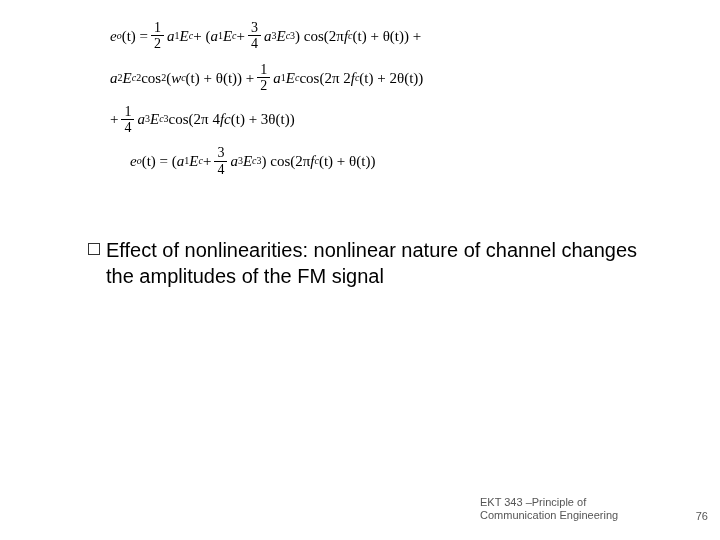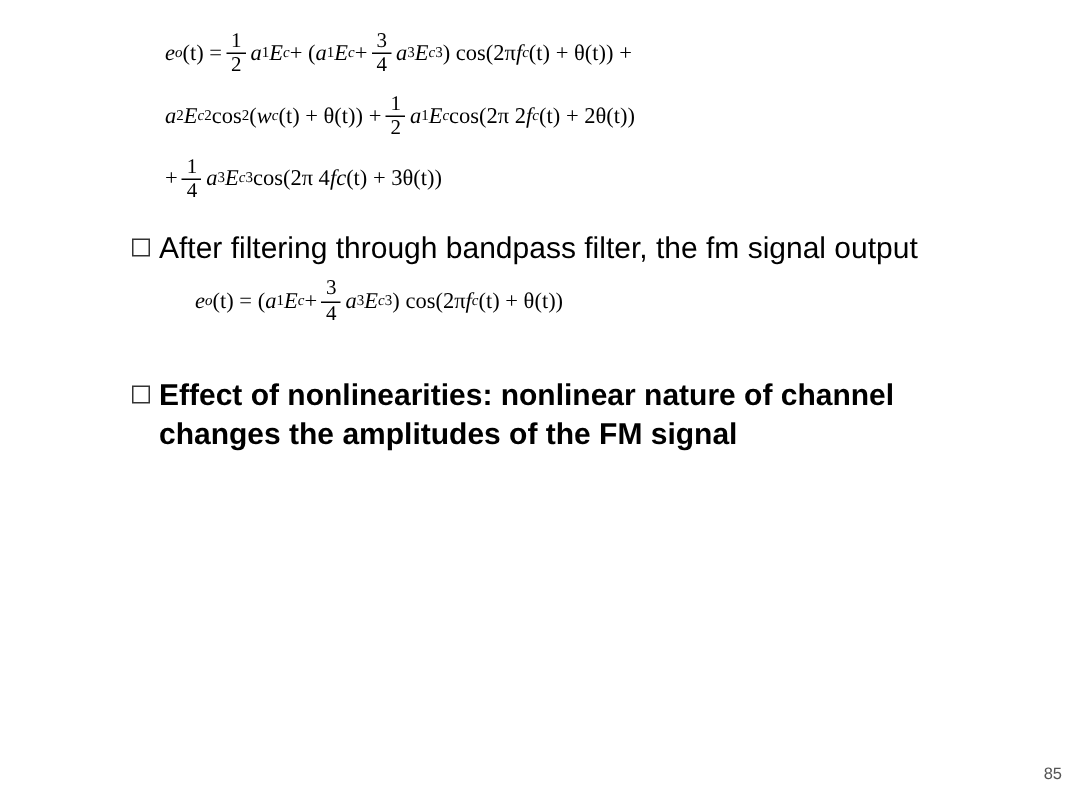--- a/index.html
+++ b/index.html
@@ -149,24 +149,20 @@
         <span class="subn">3</span>
       <span class="it">E</span>
         <span class="sub">c</span>
         <span class="sup">3</span>
       <span> cos(2π 4</span>
       <span class="it">fc</span>
       <span>(t) + 3θ(t))</span>
     </div>
   </div>
 
-  <div class="bullet-row">
-    <div class="bullet-box"></div>
-    <div class="bullet-text">After filtering through bandpass filter, the fm signal output</div>
-  </div>
 
   <div class="eq-block eq2">
     <div class="eq-line">
       <span class="it">e</span>
         <span class="sub">o</span>
       <span>(t) = (</span>
       <span class="it">a</span>
         <span class="subn">1</span>
       <span class="it">E</span>
         <span class="sub">c</span>
@@ -180,19 +176,20 @@
       <span class="it">E</span>
         <span class="sub">c</span>
         <span class="sup">3</span>
       <span>) cos(2π</span>
       <span class="it">f</span>
         <span class="sub">c</span>
       <span>(t) + θ(t))</span>
     </div>
   </div>
 
-  <div class="bullet-row" style="margin-top:34px;font-weight:bold;">
+  <div class="bullet-row" style="margin-top:60px;">
     <div class="bullet-box"></div>
     <div class="bullet-text">Effect of nonlinearities: nonlinear nature of channel changes the amplitudes of the FM signal</div>
   </div>
 
-  <div class="pagenum">85</div>
+  <div class="footer">EKT 343 –Principle of Communication Engineering</div>
+  <div class="pagenum">76</div>
 </div>
 
 </body></html>

